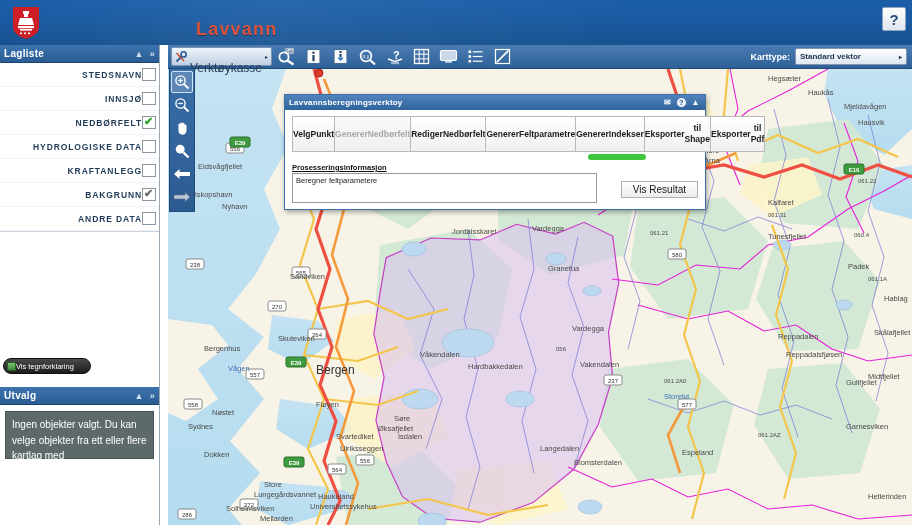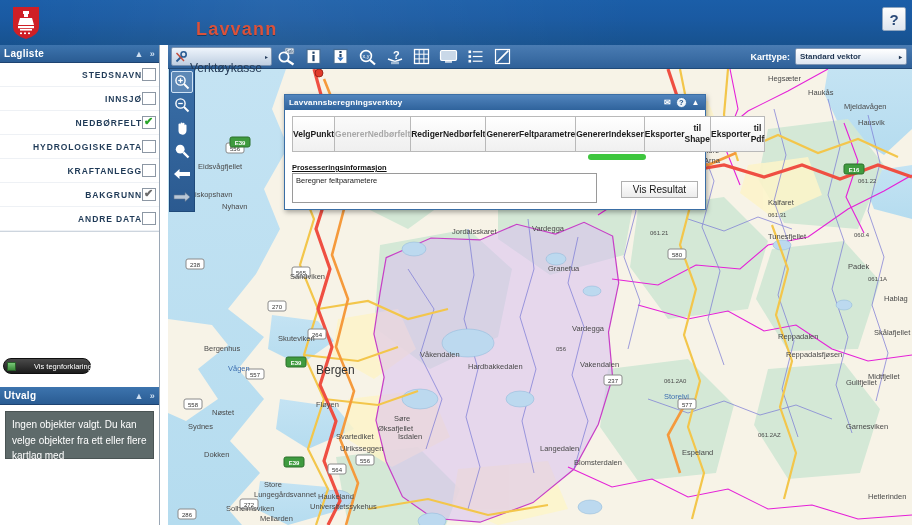--- a/index.html
+++ b/index.html
@@ -78,21 +78,21 @@
   }
   .cb.checked-gray::after {
     content:"\2714"; position:absolute; left:1px; top:-2px;
     font-size:11px; color:#6b6b6b; font-weight:bold;
   }
 
   .legend-btn {
     position:absolute; left:3px; top:313px; width:88px; height:16px;
     background: linear-gradient(to bottom,#4a4a4a,#1c1c1c);
     border:1px solid #0f0f0f; border-radius:8px;
-    display:flex; align-items:center; gap:18px; padding-left:3px;
+    display:flex; align-items:center; gap:0; padding-left:3px;
     cursor:pointer;
   }
   .legend-btn .lb-ico {
     width:9px; height:9px; flex:none;
     background: linear-gradient(to bottom,#79c878,#3b8b3a);
     border:1px solid #2a5f2a;
   }
   .legend-btn .lb-txt { font-size:7.5px; color:#ffffff; white-space:nowrap; }
 
   .utvalg {

